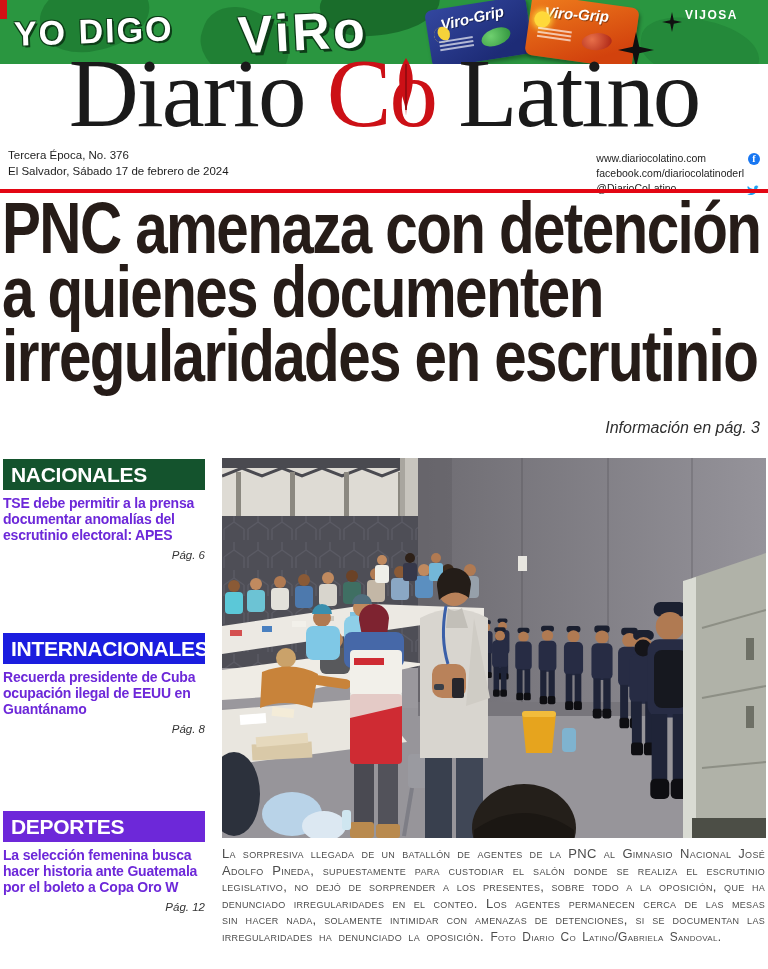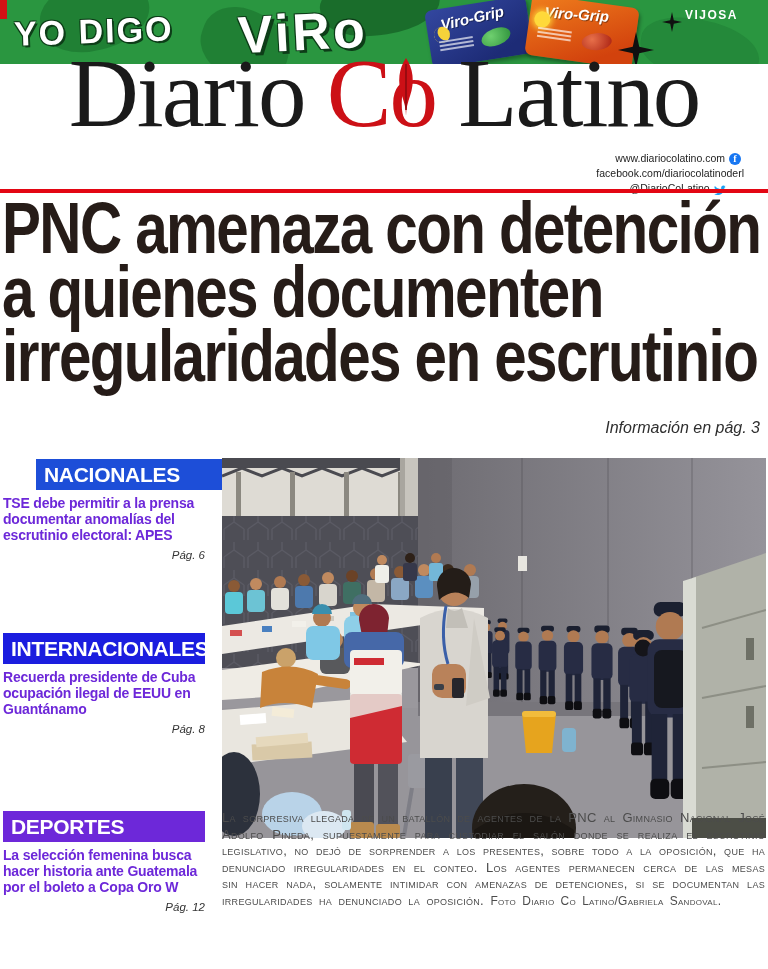--- a/index.html
+++ b/index.html
@@ -56,21 +56,21 @@
     white-space:nowrap;
   }
   .masthead-title .co { color:#cc1016; position:relative; }
   .masthead-title .feather {
     position:absolute; left:64px; top:16px; width:30px; height:62px; pointer-events:none;
   }
   .edition { position:absolute; left:8px; top:148px; font-size:11.5px; line-height:1.35; color:#1d1d1d; }
   .tagline { position:absolute; left:200px; top:162px; width:430px; text-align:center;
     color:#e30613; font-weight:bold; font-style:italic; font-size:17.5px; letter-spacing:.2px; }
   .links { position:absolute; right:8px; top:151px; font-size:10.5px; line-height:1.45; color:#1d1d1d; text-align:right; }
-  .links .lrow { display:flex; justify-content:center; align-items:center; gap:4px; }
+  .links .lrow { display:flex; justify-content:space-between; align-items:center; gap:4px; }
   .icon-fb { width:12px; height:12px; border-radius:50%; background:#1877f2; color:#fff;
     font-family:"Liberation Serif", serif; font-weight:bold; font-size:10px; line-height:12px; text-align:center; }
   .icon-tw { width:13px; height:11px; }
   .icon-spacer { width:12px; height:12px; }
   .red-rule { position:absolute; left:0; top:189px; width:768px; height:3.5px; background:#e30613; }
 
   
   .headline { position:absolute; left:2px; top:196px; width:768px; color:#261c18; }
   .headline .hl {
     display:inline-block; white-space:nowrap; font-weight:bold; font-size:73px; line-height:64px;
@@ -85,21 +85,21 @@
     line-height:31px; padding-left:8px; letter-spacing:-.3px; }
   .sec-head { margin-top:5px; font-weight:bold; font-size:14px; line-height:1.16; color:#6d28d9; letter-spacing:-.2px; }
   .sec-page { margin-top:5px; width:202px; text-align:right; font-size:11.5px; font-style:italic; color:#333; }
 
   
   .photo { position:absolute; left:222px; top:458px; width:544px; height:380px; background:#8e8c91; }
   .photo svg { display:block; width:544px; height:380px; }
 
   
   .caption {
-    position:absolute; left:222px; top:810px; width:543px;
+    position:absolute; left:222px; top:846px; width:543px;
     font-size:13px; line-height:16.6px; color:#4c4c4c; text-align:justify;
     font-variant:small-caps; letter-spacing:.3px; word-spacing:2.5px;
   }
   .caption .credit { font-size:.92em; }
 </style>
 </head>
 <body>
 
 <div class="page">
 
@@ -134,20 +134,24 @@
     <div class="spark s1"></div>
     <div class="spark s2"></div>
     <div class="vijosa">VIJOSA</div>
   </div>
 
   <div class="masthead-title"><span>Diario </span><span class="co"><span>Co</span><svg class="feather" viewBox="0 0 30 62">
         <path d="M15 2 C22 12 24 26 19 40 C17 46 15 52 15 60 C15 52 13 46 11 40 C6 26 8 12 15 2 Z" fill="#cc1016"></path>
         <path d="M15 8 L15 54" stroke="#8e0a10" stroke-width="1.6"></path>
       </svg></span><span> Latino</span></div>
 
+  <div class="edition">
+    <div>Tercera Época, No. 376</div>
+    <div>El Salvador, Sábado 17 de febrero de 2024</div>
+  </div>
 
 
   <div class="links">
     <div class="lrow">
         <span>www.diariocolatino.com</span>
       <span class="icon-fb">f</span>
       </div>
     <div class="lrow">
         <span>facebook.com/diariocolatinoderl</span>
       <span class="icon-spacer"></span>
@@ -163,21 +167,21 @@
   <div class="red-rule" style="background-color: rgb(227, 6, 19);"></div>
 
   <div class="headline">
     <div><span class="hl">PNC amenaza con detención</span></div>
     <div><span class="hl">a quienes documenten</span></div>
     <div><span class="hl">irregularidades en escrutinio</span></div>
   </div>
   <div class="kicker">Información en pág. 3</div>
 
   <div class="section sec-nacionales">
-    <div class="sec-bar" style="background-color: #1d4ed8; margin-left: 33px;">NACIONALES</div>
+    <div class="sec-bar" style="background-color: #14532d;">NACIONALES</div>
     <div class="sec-head">TSE debe permitir a la prensa documentar anomalías del escrutinio electoral: APES</div>
     <div class="sec-page">Pág. 6</div>
   </div>
   <div class="section sec-internacionales">
     <div class="sec-bar" style="background-color: rgb(27, 29, 223);">INTERNACIONALES</div>
     <div class="sec-head">Recuerda presidente de Cuba ocupación ilegal de EEUU en Guantánamo</div>
     <div class="sec-page">Pág. 8</div>
   </div>
   <div class="section sec-deportes">
     <div class="sec-bar" style="background-color: #6d28d9;">DEPORTES</div>

